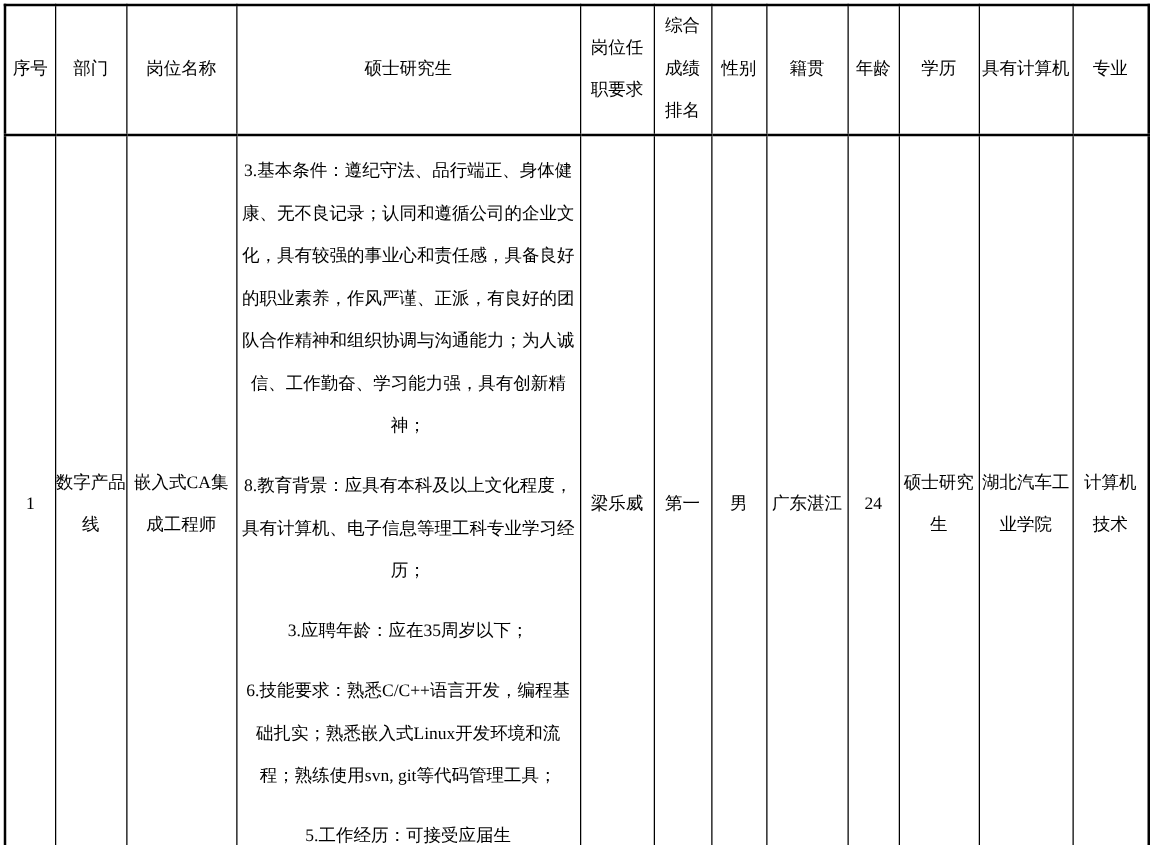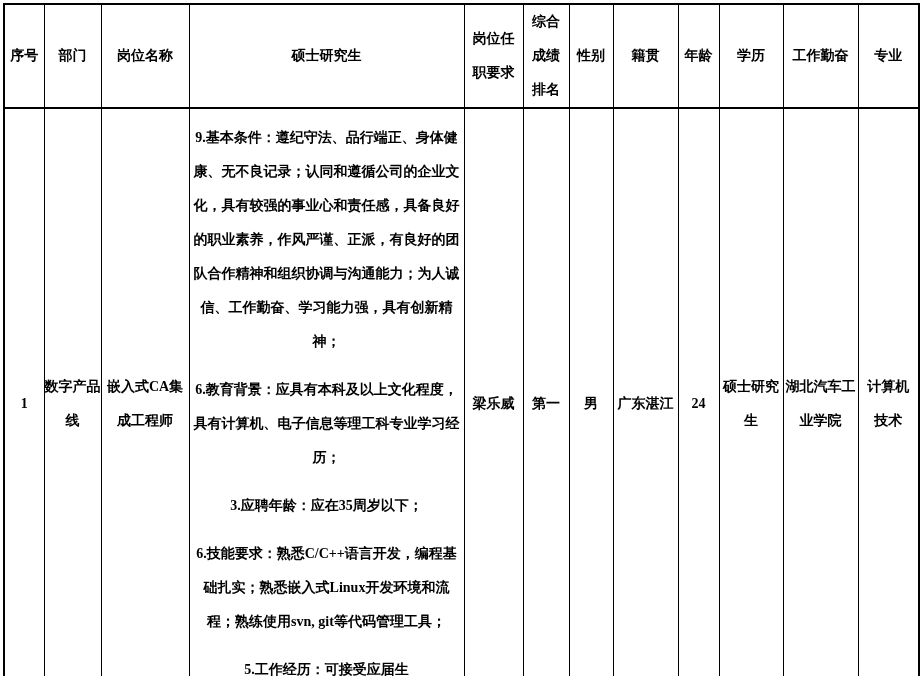--- a/index.html
+++ b/index.html
@@ -22,21 +22,21 @@
     top: 3px;
     width: 915px;
     border-collapse: collapse;
     table-layout: fixed;
     background: #ffffff;
     border: 2px solid #000000;
   }
   table.doc-table th,
   table.doc-table td {
     border: 1px solid #000000;
-    font-weight: bold;
+    font-weight: normal;
     font-size: 14px;
     line-height: 34px;
     text-align: center;
     vertical-align: middle;
     padding: 0 2px;
     overflow: hidden;
     word-break: break-word;
   }
   table.doc-table thead th {
     height: 83px;
@@ -85,32 +85,32 @@
         <th>序号</th>
         <th class="col-department">部门</th>
         <th class="col-position">岗位名称</th>
         <th>硕士研究生</th>
         <th>岗位任职要求</th>
         <th>综合成绩排名</th>
         <th>性别</th>
         <th>籍贯</th>
         <th>年龄</th>
         <th>学历</th>
-        <th>工作勤奋</th>
+        <th>具有计算机</th>
         <th class="col-major">专业</th>
       </tr>
     </thead>
     <tbody>
       <tr>
         <td>1</td>
         <td class="col-department">数字产品线</td>
         <td class="col-position">嵌入式CA集成工程师</td>
         <td class="cell-requirements">
-          <p>9.基本条件：遵纪守法、品行端正、身体健康、无不良记录；认同和遵循公司的企业文化，具有较强的事业心和责任感，具备良好的职业素养，作风严谨、正派，有良好的团队合作精神和组织协调与沟通能力；为人诚信、工作勤奋、学习能力强，具有创新精神；</p>
-          <p>6.教育背景：应具有本科及以上文化程度，具有计算机、电子信息等理工科专业学习经历；</p>
+          <p>3.基本条件：遵纪守法、品行端正、身体健康、无不良记录；认同和遵循公司的企业文化，具有较强的事业心和责任感，具备良好的职业素养，作风严谨、正派，有良好的团队合作精神和组织协调与沟通能力；为人诚信、工作勤奋、学习能力强，具有创新精神；</p>
+          <p>8.教育背景：应具有本科及以上文化程度，具有计算机、电子信息等理工科专业学习经历；</p>
           <p>3.应聘年龄：应在35周岁以下；</p>
           <p>6.技能要求：熟悉C/C++语言开发，编程基础扎实；熟悉嵌入式Linux开发环境和流程；熟练使用svn, git等代码管理工具；</p>
           <p>5.工作经历：可接受应届生</p>
         </td>
         <td>梁乐威</td>
         <td>第一</td>
         <td>男</td>
         <td>广东湛江</td>
         <td>24</td>
         <td>硕士研究生</td>

